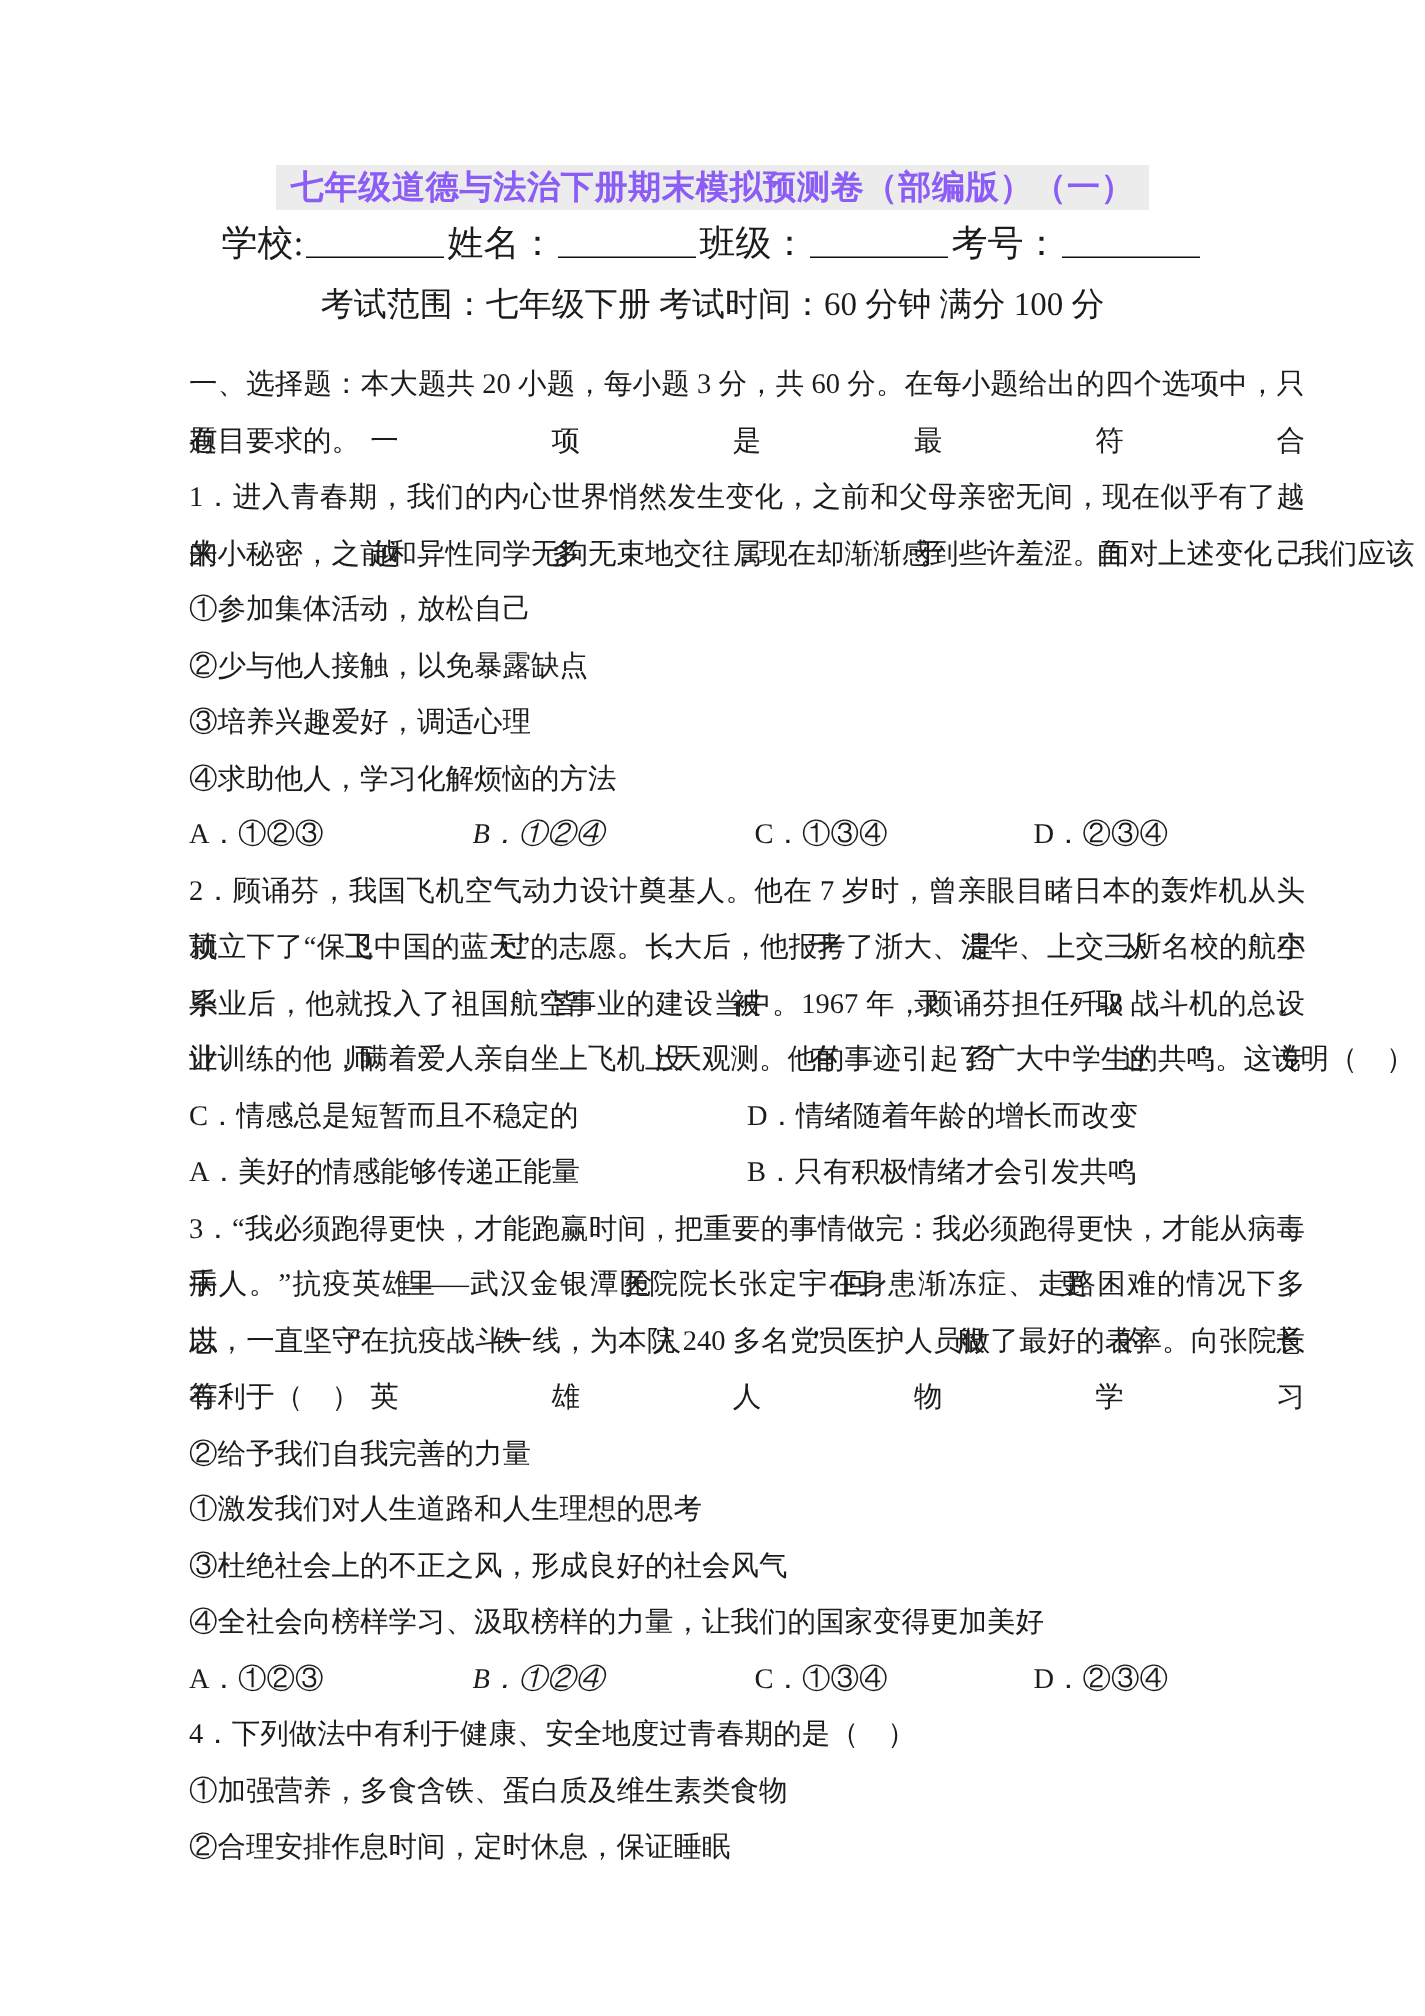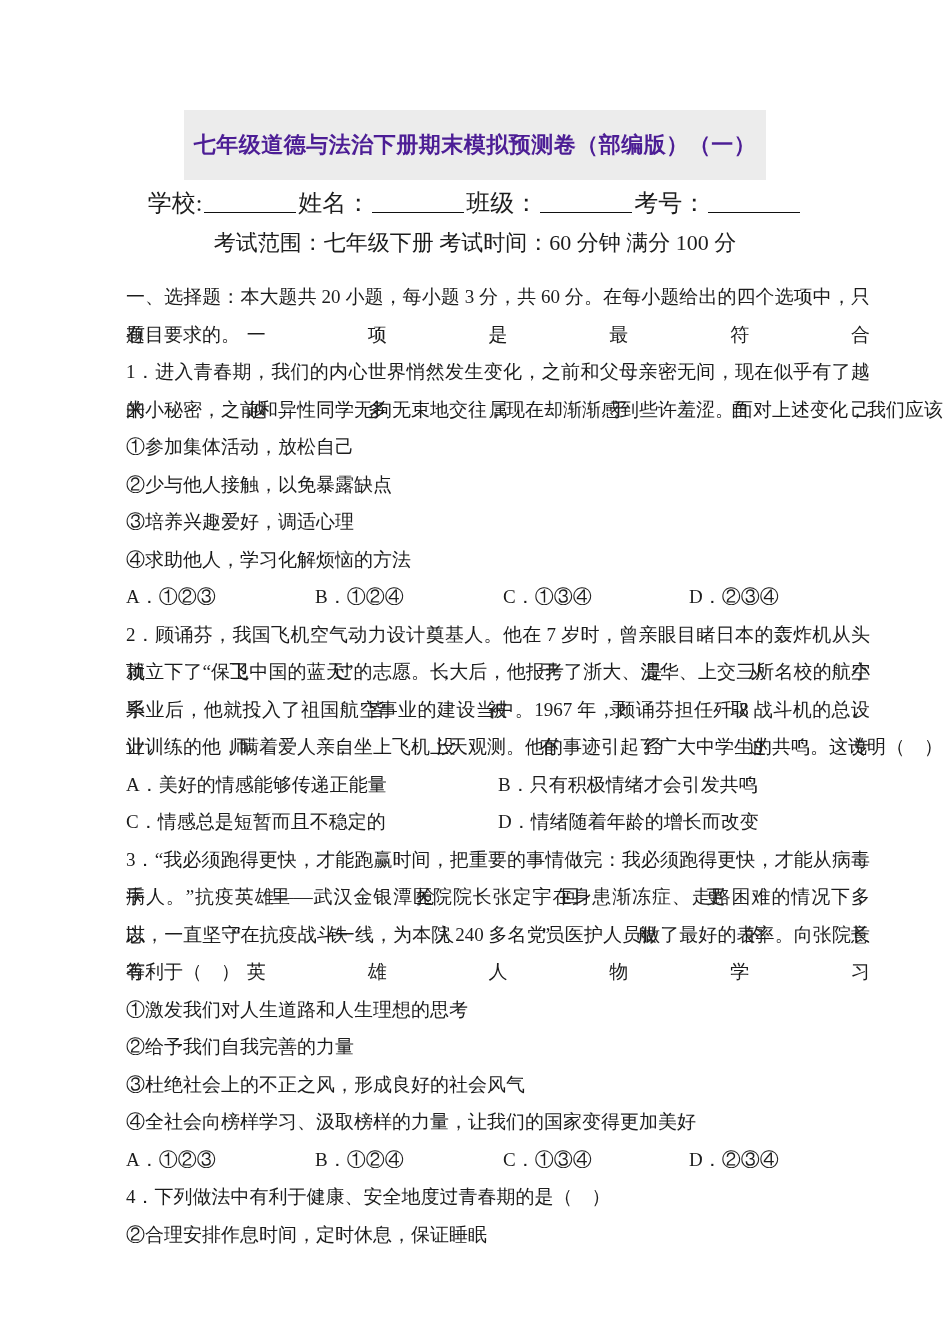--- a/index.html
+++ b/index.html
@@ -9,26 +9,26 @@
     margin:0 auto;
     background:#ffffff;
     font-family:"Liberation Serif","DejaVu Serif",serif;
     color:#1c1c1c;
     overflow:hidden;
   }
   .title-row { padding-top:110px; text-align:center; }
   .exam-title {
     display:inline-block;
     background:#ececec;
-    color:#4c1d95;
+    color:#8b5cf6;
     font-family:"Liberation Sans","DejaVu Sans",sans-serif;
     font-weight:700;
     font-size:22px;
     line-height:30px;
-    padding:20px 10px;
+    padding:0 10px;
     letter-spacing:0.5px;
   }
   .info-row {
     margin-top:10px;
     text-align:center;
     font-size:24px;
     line-height:26px;
     white-space:nowrap;
   }
   .info-row .lbl { display:inline-block; }
@@ -58,21 +58,21 @@
     overflow:visible;
     margin-left:40px;
   }
   .fill {
     white-space:normal;
     text-align:justify;
     text-align-last:justify;
   }
   .opts4, .opts2 { display:flex; }
   .opts4 .c1 { width:189px; flex:none; }
-  .opts4 .c2 { width:188px; flex:none; }
+  .opts4 .c2 { width:188px; flex:none;font-style:italic; }
   .opts4 .c3 { width:186px; flex:none; }
   .opts4 .c4 { flex:1; }
   .opts2 .w1 { width:372px; flex:none; }
   .opts2 .w2 { flex:1; }
 </style>
 </head>
 <body>
 
 <div class="page">
 
@@ -102,40 +102,41 @@
       <span class="c2">B．①②④</span>
       <span class="c3">C．①③④</span>
       <span class="c4">D．②③④</span>
     </div>
 
     <div class="line fill">2．顾诵芬，我国飞机空气动力设计奠基人。他在 7 岁时，曾亲眼目睹日本的轰炸机从头顶飞过，于是从小</div>
     <div class="line fill">就立下了“保卫中国的蓝天”的志愿。长大后，他报考了浙大、清华、上交三所名校的航空系，皆被录取。</div>
     <div class="line fill">毕业后，他就投入了祖国航空事业的建设当中。1967 年，顾诵芬担任歼-8 战斗机的总设计师，没有经过专</div>
     <div class="line">业训练的他，瞒着爱人亲自坐上飞机上天观测。他的事迹引起了广大中学生的共鸣。这说明（　）</div>
     <div class="line opts2">
+      <span class="w1">C．情感总是短暂而且不稳定的</span>
+      <span class="w2">D．情绪随着年龄的增长而改变</span>
+    </div>
+    <div class="line opts2">
       <span class="w1">A．美好的情感能够传递正能量</span>
       <span class="w2">B．只有积极情绪才会引发共鸣</span>
-    </div>
-    <div class="line opts2">
-      <span class="w1">C．情感总是短暂而且不稳定的</span>
-      <span class="w2">D．情绪随着年龄的增长而改变</span>
     </div>
 
     <div class="line fill">3．“我必须跑得更快，才能跑赢时间，把重要的事情做完：我必须跑得更快，才能从病毒手里抢回更多</div>
     <div class="line fill">病人。”抗疫英雄——武汉金银潭医院院长张定宇在身患渐冻症、走路困难的情况下，以“铁人”般的意</div>
     <div class="line fill">志，一直坚守在抗疫战斗一线，为本院 240 多名党员医护人员做了最好的表率。向张院长等英雄人物学习</div>
     <div class="line">有利于（　）</div>
+    <div class="line">②给予我们自我完善的力量</div>
     <div class="line">①激发我们对人生道路和人生理想的思考</div>
-    <div class="line">②给予我们自我完善的力量</div>
     <div class="line">③杜绝社会上的不正之风，形成良好的社会风气</div>
     <div class="line">④全社会向榜样学习、汲取榜样的力量，让我们的国家变得更加美好</div>
     <div class="line opts4">
       <span class="c1">A．①②③</span>
       <span class="c2">B．①②④</span>
       <span class="c3">C．①③④</span>
       <span class="c4">D．②③④</span>
     </div>
 
     <div class="line">4．下列做法中有利于健康、安全地度过青春期的是（　）</div>
+    <div class="line">①加强营养，多食含铁、蛋白质及维生素类食物</div>
     <div class="line">②合理安排作息时间，定时休息，保证睡眠</div>
 
   </div>
 </div>
 
 </body></html>

